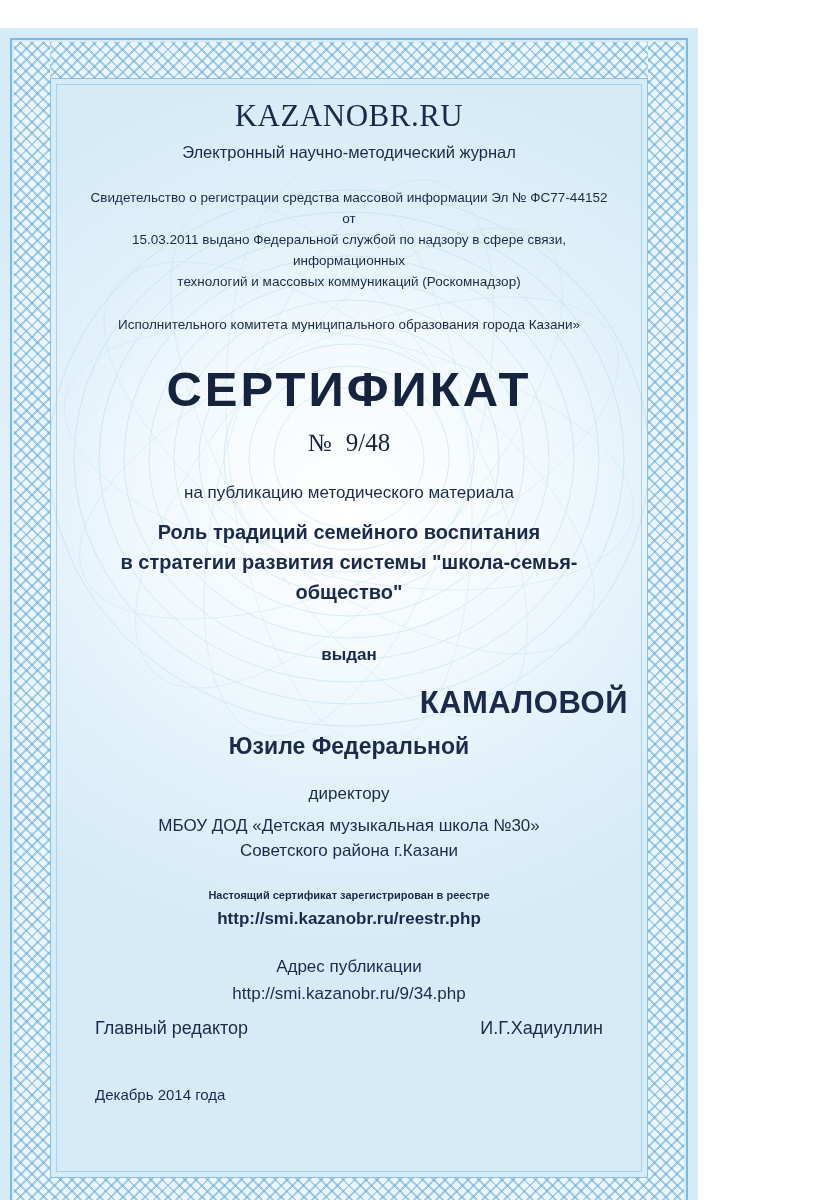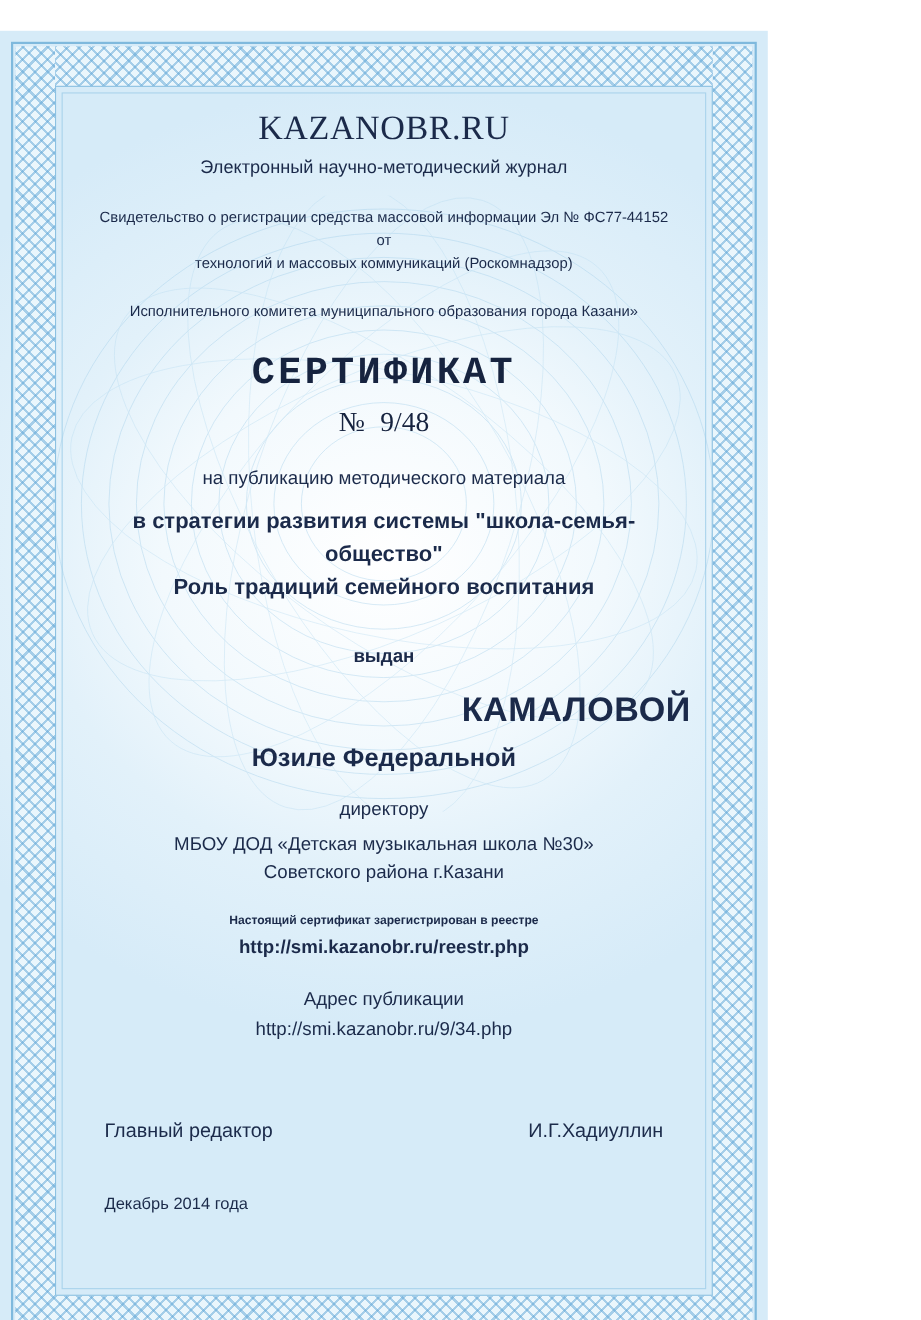--- a/index.html
+++ b/index.html
@@ -103,23 +103,23 @@
   .founder-block {
     margin-top: 22px;
     font-size: 13.5px;
     line-height: 1.5;
     color: #1b2a4a;
     padding: 0 14px;
   }
 
   .title {
     margin-top: 26px;
-    font-family: Liberation Mono, monospace;
-    font-weight: bold;
-    font-size: 35px;
+    font-family: Liberation Sans, sans-serif;
+    font-weight: bold;
+    font-size: 49px;
     letter-spacing: 3px;
     color: #16233f;
   }
 
   .number-row {
     margin-top: 12px;
     font-family: "Liberation Serif", serif;
     font-size: 25px;
     color: #16233f;
   }
@@ -242,38 +242,39 @@
     </svg>
   </div>
 
   <div class="content">
 
     <div class="brand">KAZANOBR.RU</div>
     <div class="brand-sub">Электронный научно-методический журнал</div>
 
     <div class="reg-block">
       <div>Свидетельство о регистрации средства массовой информации Эл № ФС77-44152 от</div>
+      <div>15.03.2011 выдано Федеральной службой по надзору в сфере связи, информационных</div>
       <div>технологий и массовых коммуникаций (Роскомнадзор)</div>
     </div>
 
     <div class="founder-block">
       <div>Исполнительного комитета муниципального образования города Казани»</div>
     </div>
 
     <div class="title">СЕРТИФИКАТ</div>
 
     <div class="number-row">
       <span class="num-label">№</span><span>9/48</span>
     </div>
 
     <div class="for-line">на публикацию методического материала</div>
 
     <div class="work-title">
+      <div>Роль традиций семейного воспитания</div>
       <div>в стратегии развития системы "школа-семья-общество"</div>
-      <div>Роль традиций семейного воспитания</div>
     </div>
 
     <div class="issued-to">выдан</div>
 
     <div class="surname">КАМАЛОВОЙ</div>
     <div class="givenname">Юзиле Федеральной</div>
 
     <div class="position">директору</div>
     <div class="org">
       <div>МБОУ ДОД «Детская музыкальная школа №30»</div>

